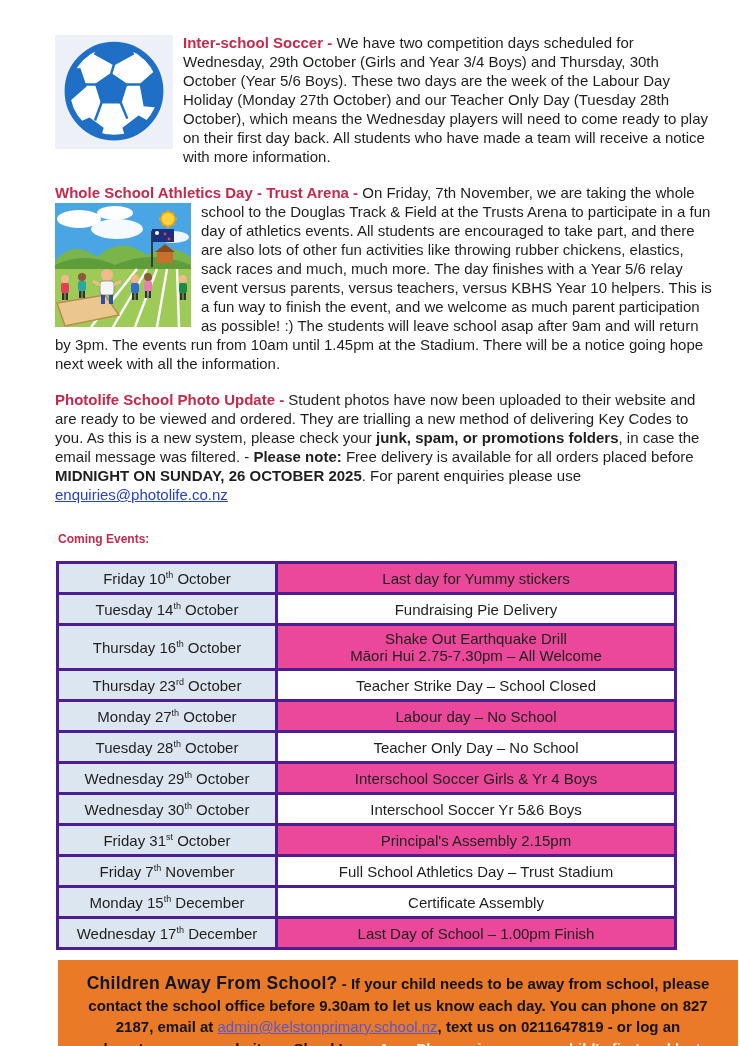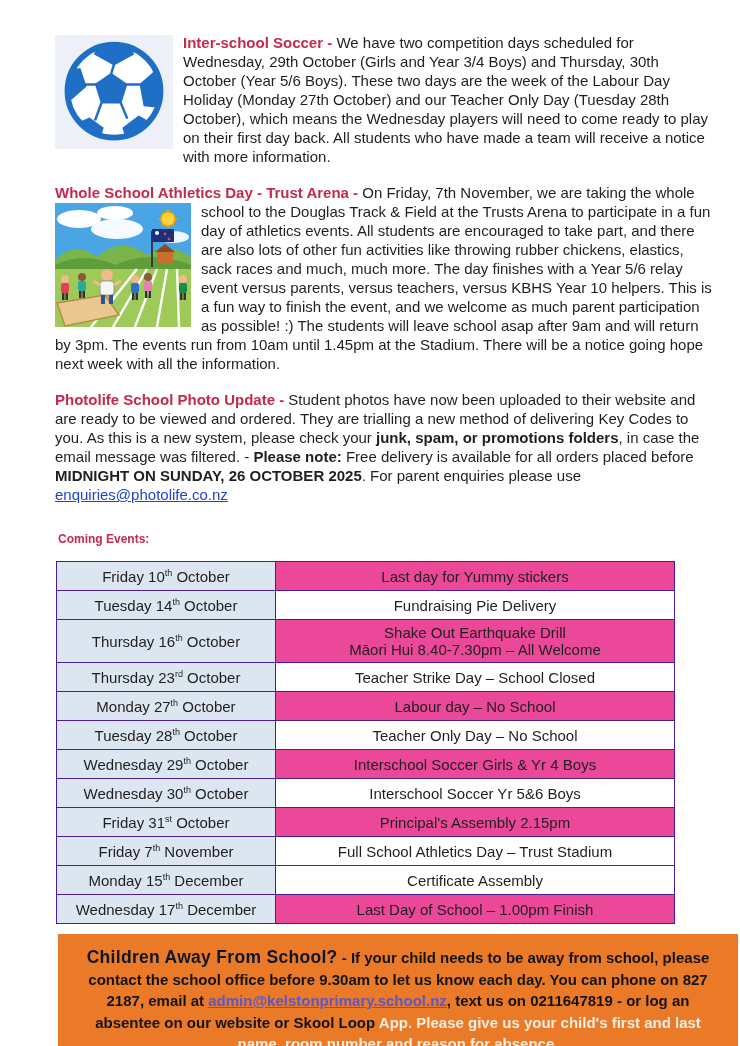--- a/index.html
+++ b/index.html
@@ -11,21 +11,21 @@
   .page{position:absolute;inset:0;}
   .sec{margin:0 28px 0 55px;font-size:15px;line-height:19px;text-align:left;}
   .sec p{margin:0;}
   .sec1{margin-top:33px;}
   .sec2{margin-top:17px;}
   .sec3{margin-top:17px;}
   .b{font-weight:bold;}
   .u{margin-top:32px;}
   .red-heading{color:#c5294c;font-weight:700;}
   .link{color:#2442cc;text-decoration:underline;}
-  .banner-link{color:#5b57c8;text-decoration:underline;font-weight:700;}
+  .banner-link{color:#5b57c8;text-decoration:underline;font-weight:400;}
   .white{color:#f8eee2;}
   sup{font-size:60%;vertical-align:super;line-height:0;}
 
   .ball-float{
     float:left;width:118px;height:114px;margin:2px 10px 4px 0;
     background:#edf1f7;display:block;
   }
   .ball-float svg{display:block;width:100%;height:100%;}
 
   .line-spacer{float:left;width:0;height:19px;}
@@ -36,21 +36,21 @@
 
   .coming-heading{
     margin:26px 0 0 58px;font-size:12px;line-height:18px;
     color:#c5294c;font-weight:700;
   }
   table.events{
     margin:13px 0 0 56px;border-collapse:collapse;width:618px;table-layout:fixed;
     font-size:15px;
   }
   table.events td{
-    border:1px solid #4c1d95;text-align:center;vertical-align:middle;
+    border:3px solid #4c1d95;text-align:center;vertical-align:middle;
     padding:4px 6px;line-height:17px;height:20px;
   }
   td.date-cell{background:#dce6f1;}
   td.event-cell{background:#ec4899;}
   td.event-cell.alt{background:#ffffff;}
 
   .banner{
     margin:10px 0 0 58px;width:680px;box-sizing:border-box;background:#ea7a28;
     text-align:center;padding:13px 26px 15px;color:#141414;
     font-size:15px;line-height:21.5px;font-weight:600;min-height:114px;
@@ -175,21 +175,21 @@
         <tr>
           <td class="date-cell"><span>Friday 10</span><sup>th</sup><span> October</span></td>
           <td class="event-cell"><span>Last day for Yummy stickers</span></td>
         </tr>
         <tr>
           <td class="date-cell"><span>Tuesday 14</span><sup>th</sup><span> October</span></td>
           <td class="event-cell alt"><span>Fundraising Pie Delivery</span></td>
         </tr>
         <tr>
           <td class="date-cell"><span>Thursday 16</span><sup>th</sup><span> October</span></td>
-          <td class="event-cell"><span>Shake Out Earthquake Drill</span><br><span>Māori Hui 8.40-7.30pm – All Welcome</span></td>
+          <td class="event-cell"><span>Shake Out Earthquake Drill</span><br><span>Māori Hui 2.75-7.30pm – All Welcome</span></td>
         </tr>
         <tr>
           <td class="date-cell"><span>Thursday 23</span><sup>rd</sup><span> October</span></td>
           <td class="event-cell alt"><span>Teacher Strike Day – School Closed</span></td>
         </tr>
         <tr>
           <td class="date-cell"><span>Monday 27</span><sup>th</sup><span> October</span></td>
           <td class="event-cell"><span>Labour day – No School</span></td>
         </tr>
         <tr>

